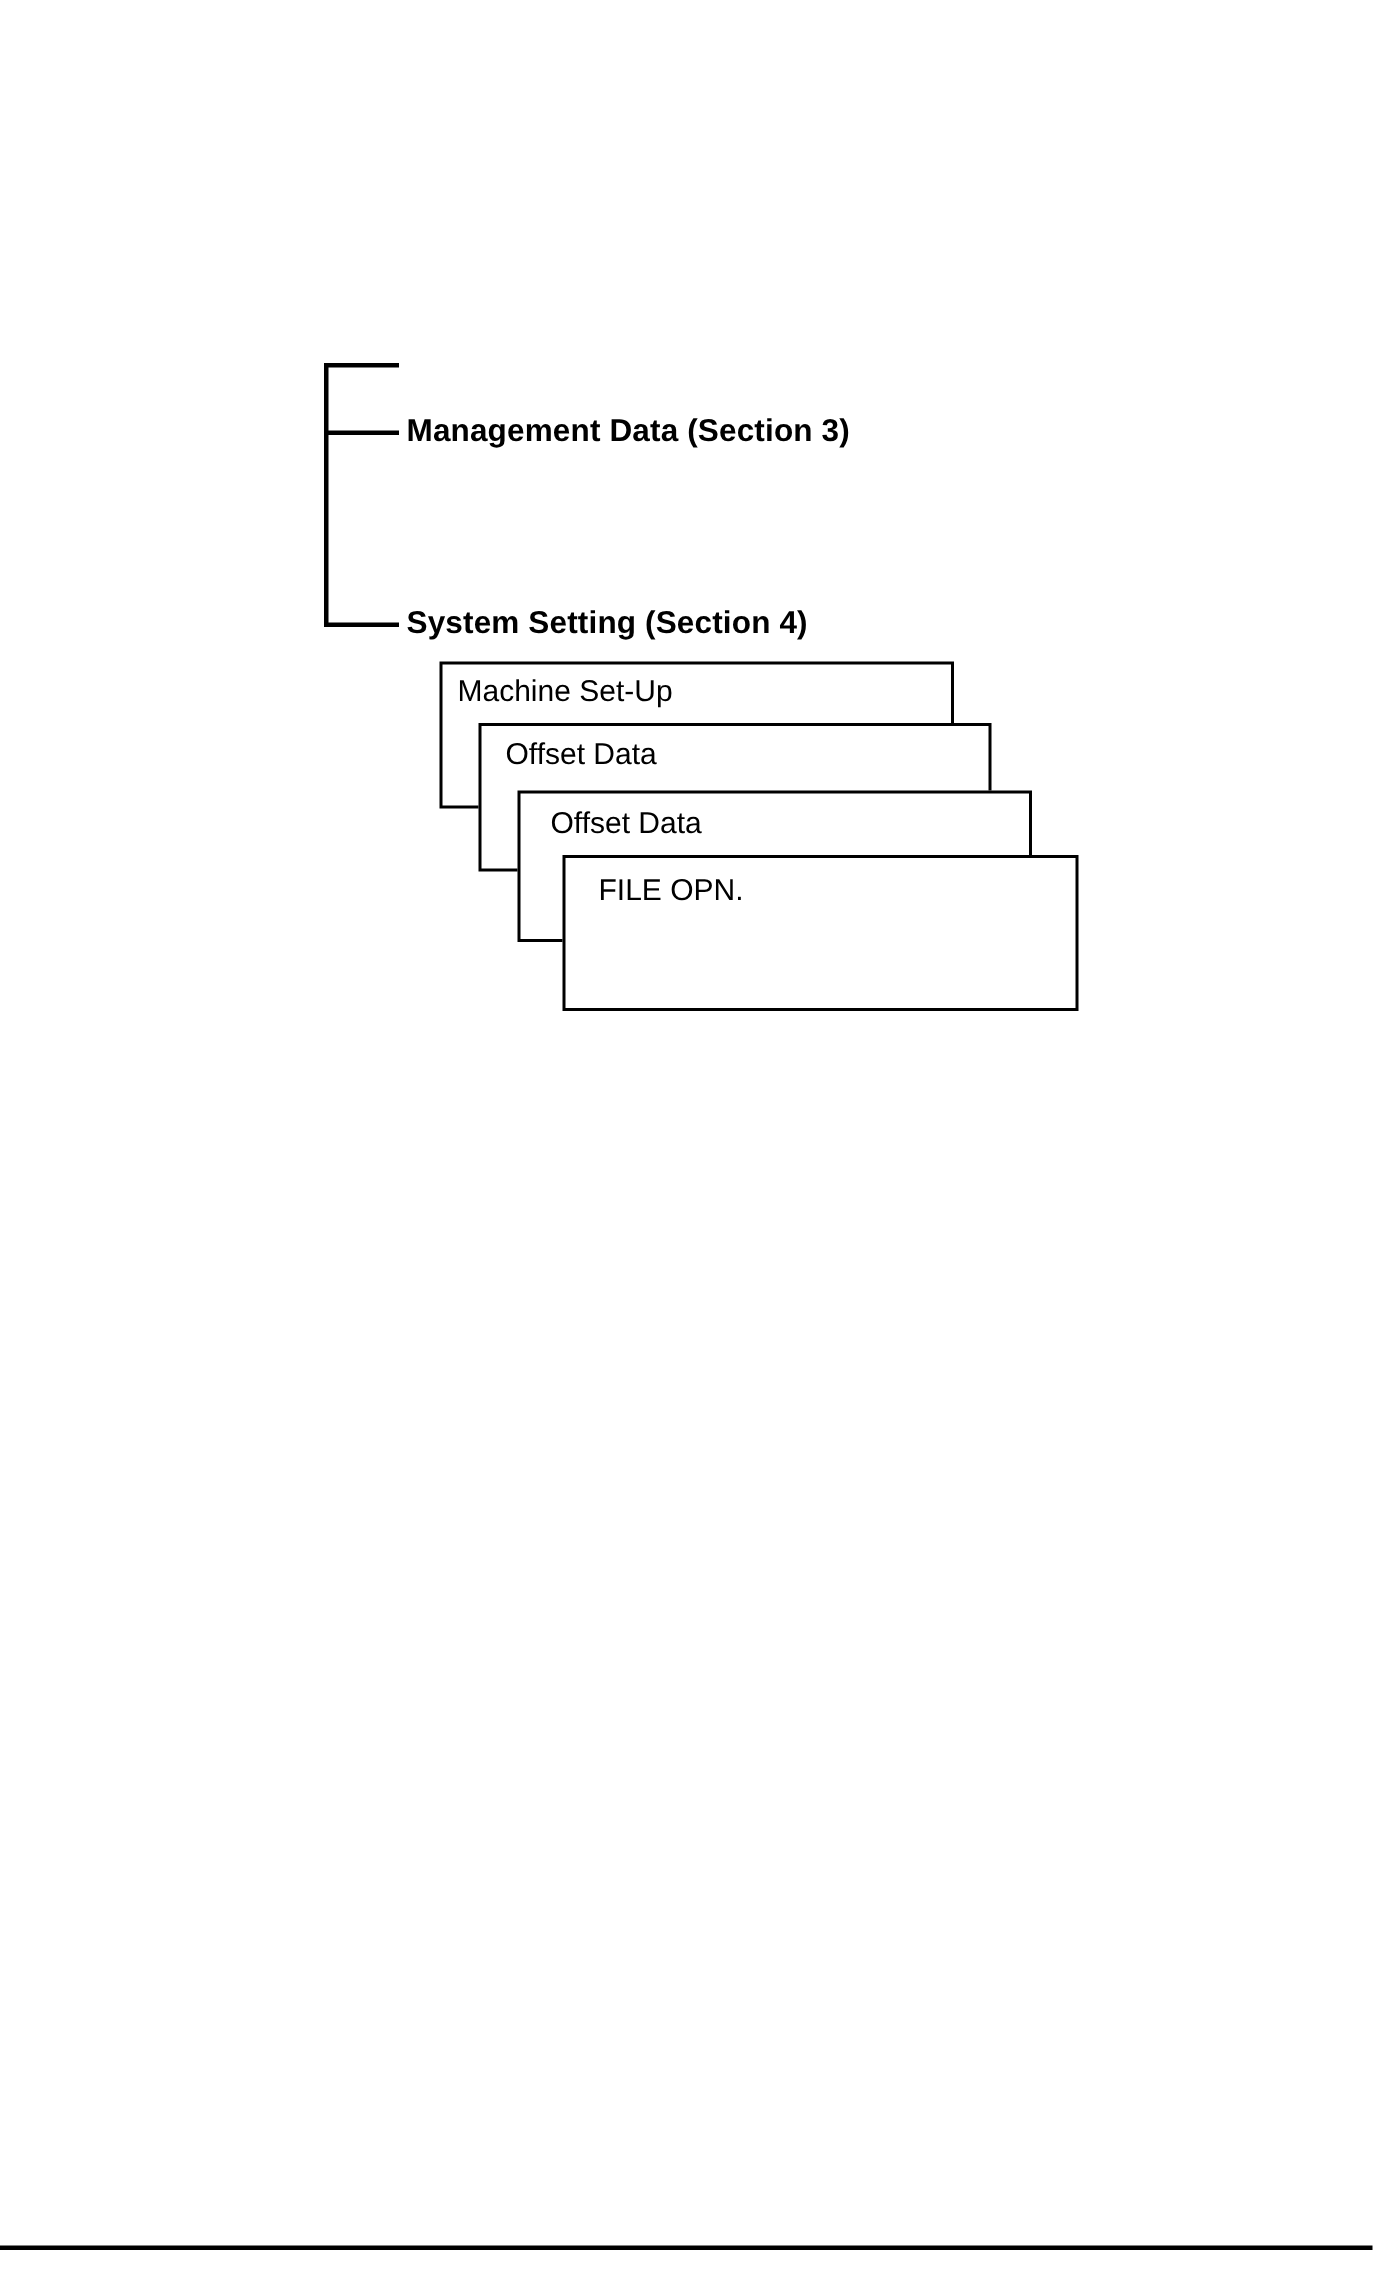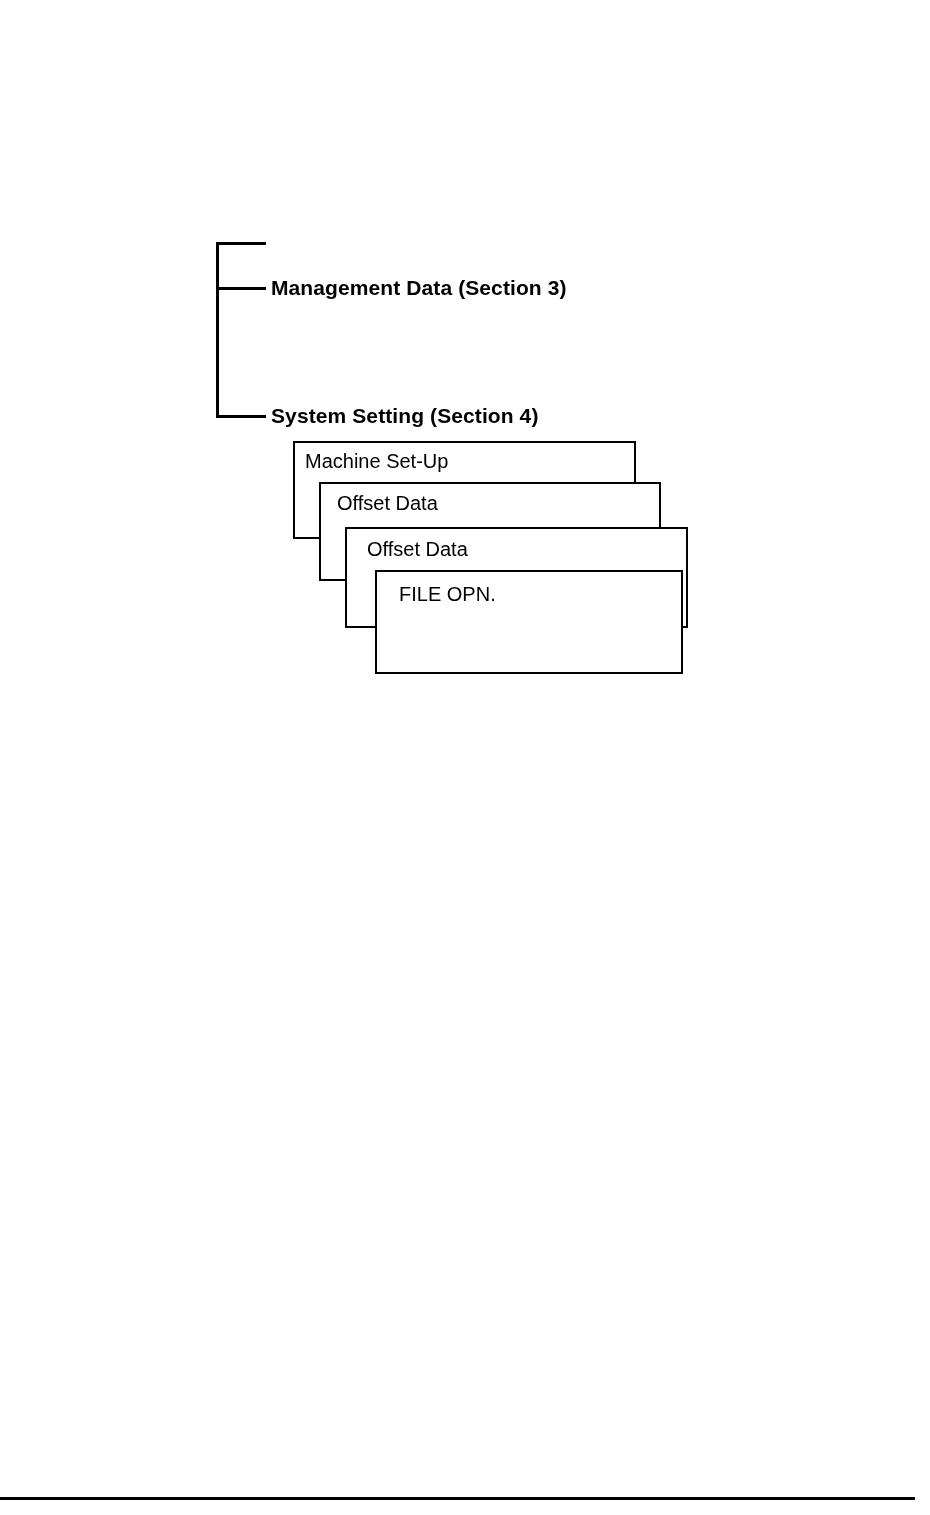--- a/index.html
+++ b/index.html
@@ -92,21 +92,21 @@
     position: absolute;
     font-size: 20px;
     line-height: 1;
     white-space: nowrap;
   }
 
   
   .sb-1 { left: 293px; top: 441px; width: 343px; height: 98px; z-index: 1; }
   .sb-2 { left: 319px; top: 482px; width: 342px; height: 99px; z-index: 2; }
   .sb-3 { left: 345px; top: 527px; width: 343px; height: 101px; z-index: 3; }
-  .sb-4 { left: 375px; top: 570px; width: 308px; height: 104px; z-index: 4; }
+  .sb-4 { left: 375px; top: 570px; width: 344px; height: 104px; z-index: 4; }
 
   .sb-1 .stack-label { left: 10px;  top: 8px; text-align: center; }
   .sb-2 .stack-label { left: 16px;  top: 9px; }
   .sb-3 .stack-label { left: 20px;  top: 10px; }
   .sb-4 .stack-label { left: 22px;  top: 12px; }
 
   
   .footer-rule {
     position: absolute;
     left: 0;

